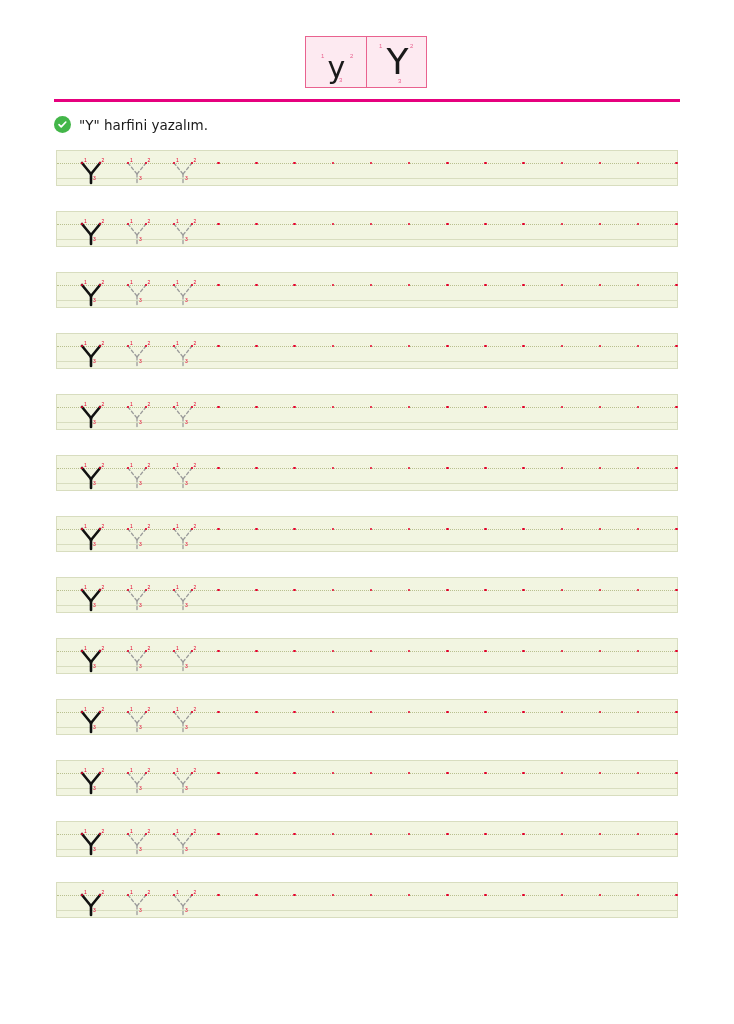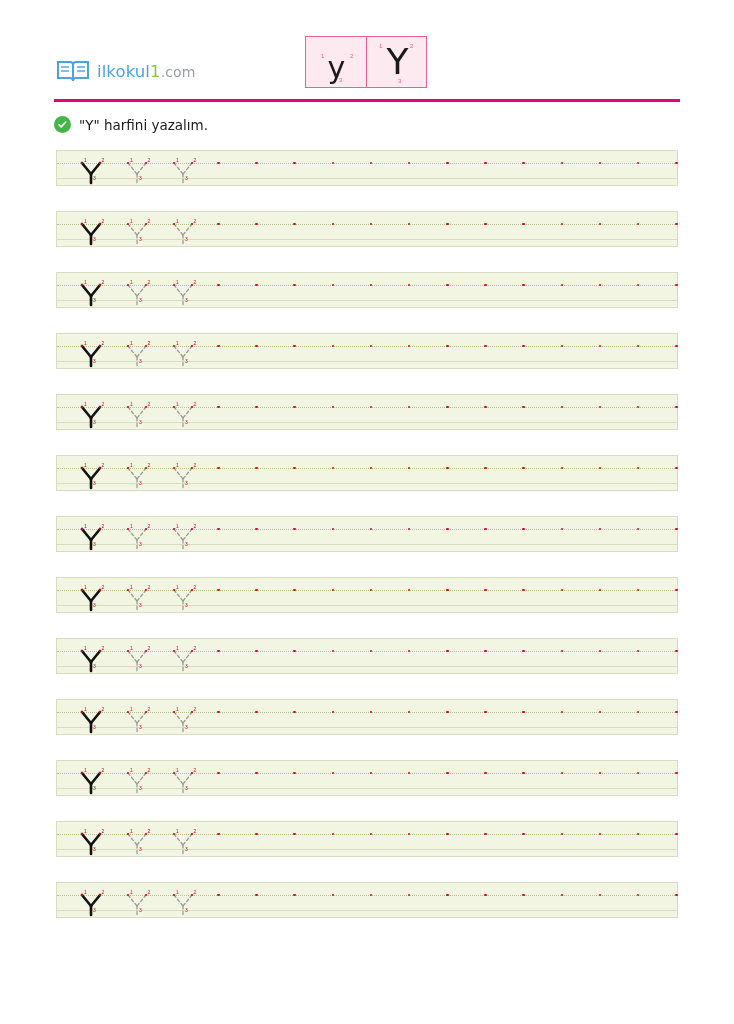--- a/index.html
+++ b/index.html
@@ -197,35 +197,20 @@
     font-size: 5px;
     fill: #e4002b;
     font-family: "Liberation Sans", sans-serif;
   }
 </style>
 </head>
 <body>
 
 <div class="header">
 
-  <div class="logo">
-    <span class="logo-book">
-      <svg class="logo-book" viewBox="0 0 34 26" xmlns="http://www.w3.org/2000/svg">
-        <path d="M2 4 h12 q3 0 3 3 v16 q0-3-3-3 H2 z" fill="#ffffff" stroke="#4aa3df" stroke-width="2"></path>
-        <path d="M32 4 H20 q-3 0-3 3 v16 q0-3 3-3 h12 z" fill="#ffffff" stroke="#4aa3df" stroke-width="2"></path>
-        <line x1="5" y1="9" x2="13" y2="9" stroke="#4aa3df" stroke-width="1.4"></line>
-        <line x1="5" y1="13" x2="13" y2="13" stroke="#4aa3df" stroke-width="1.4"></line>
-        <line x1="21" y1="9" x2="29" y2="9" stroke="#4aa3df" stroke-width="1.4"></line>
-        <line x1="21" y1="13" x2="29" y2="13" stroke="#4aa3df" stroke-width="1.4"></line>
-      </svg>
-    </span>
-    <span class="logo-text">
-      <span class="t1">ilkokul</span><span class="t2">1</span><span class="t3">.com</span>
-    </span>
-  </div>
 
   <div class="letter-card">
     <div class="half left"></div>
     <div class="half right"></div>
     <div class="divider"></div>
 
     <div class="card-glyph lower" style="width:61px;left:0;">y</div>
     <div class="card-glyph upper" style="width:61px;left:61px;">Y</div>
 
     <span class="card-num n1-l">1</span>

